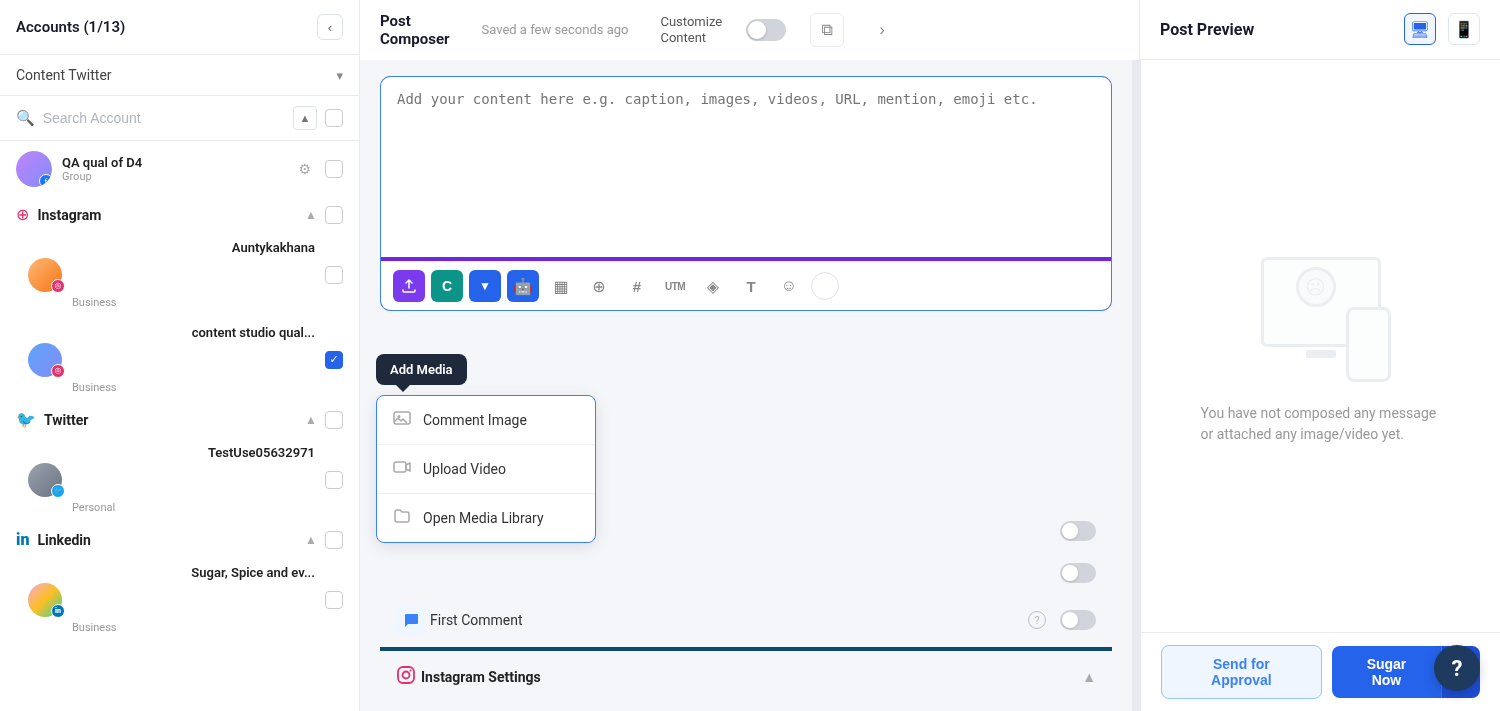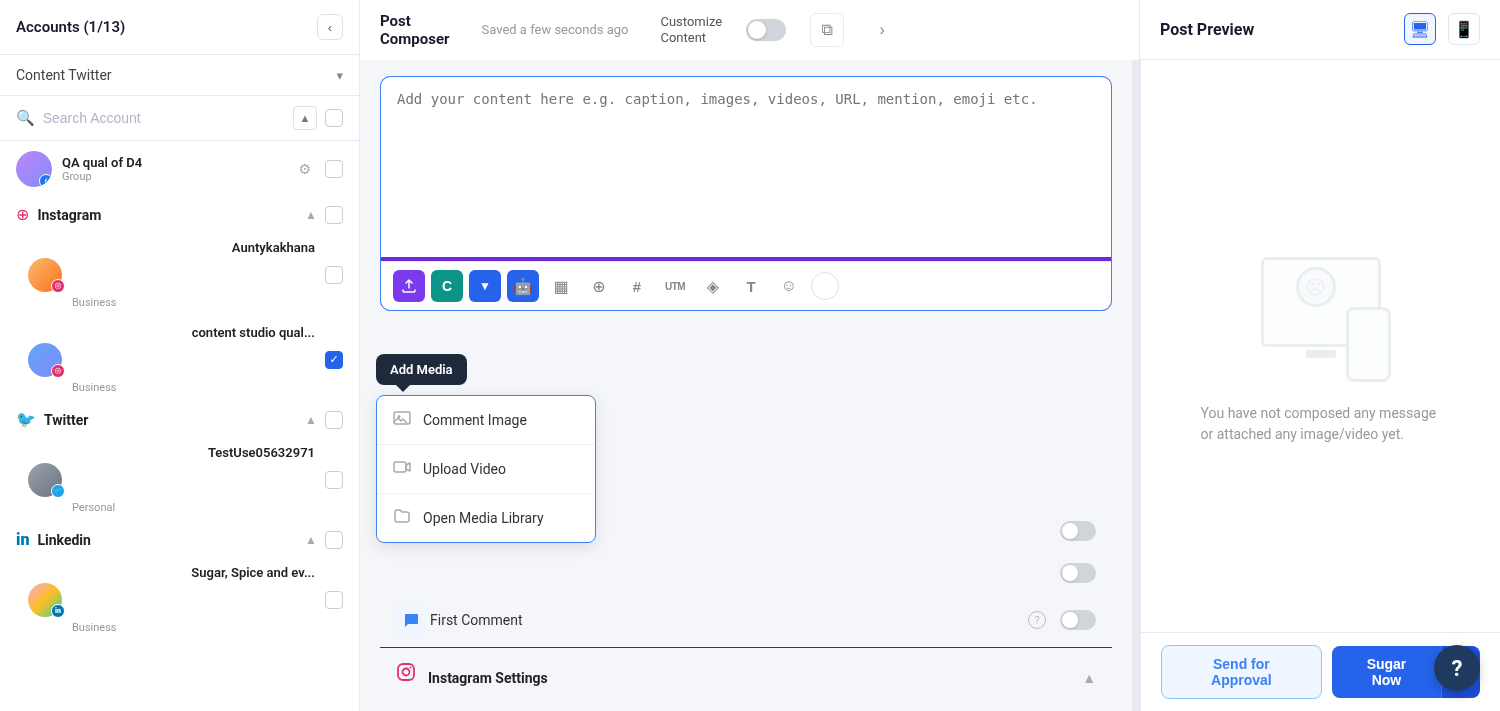--- a/index.html
+++ b/index.html
@@ -406,25 +406,25 @@
     .toggle-small .knob {
       width: 16px; height: 16px;
       background: #fff;
       border-radius: 50%;
       position: absolute;
       top: 2px; left: 2px;
       box-shadow: 0 1px 3px rgba(0,0,0,0.15);
     }
 
     .instagram-settings-header {
-      display: flex; align-items: flex-end;
+      display: flex; align-items: center;
       padding: 14px 16px;
-      gap: 12px;
-      cursor: pointer;
-      border-top: 1px solid #0c4a6e;
+      gap: 5px;
+      cursor: pointer;
+      border-top: 4px solid #0c4a6e;
     }
     .instagram-settings-icon { font-size: 18px; color: #e1306c; }
     .instagram-settings-title { font-size: 14px; font-weight: 700; color: #222; flex: 1; }
     .instagram-settings-chevron { color: #aaa; font-size: 14px; }
 
     
     .section-divider {
       width: 8px;
       background: #e8eaf0;
       min-width: 8px;

